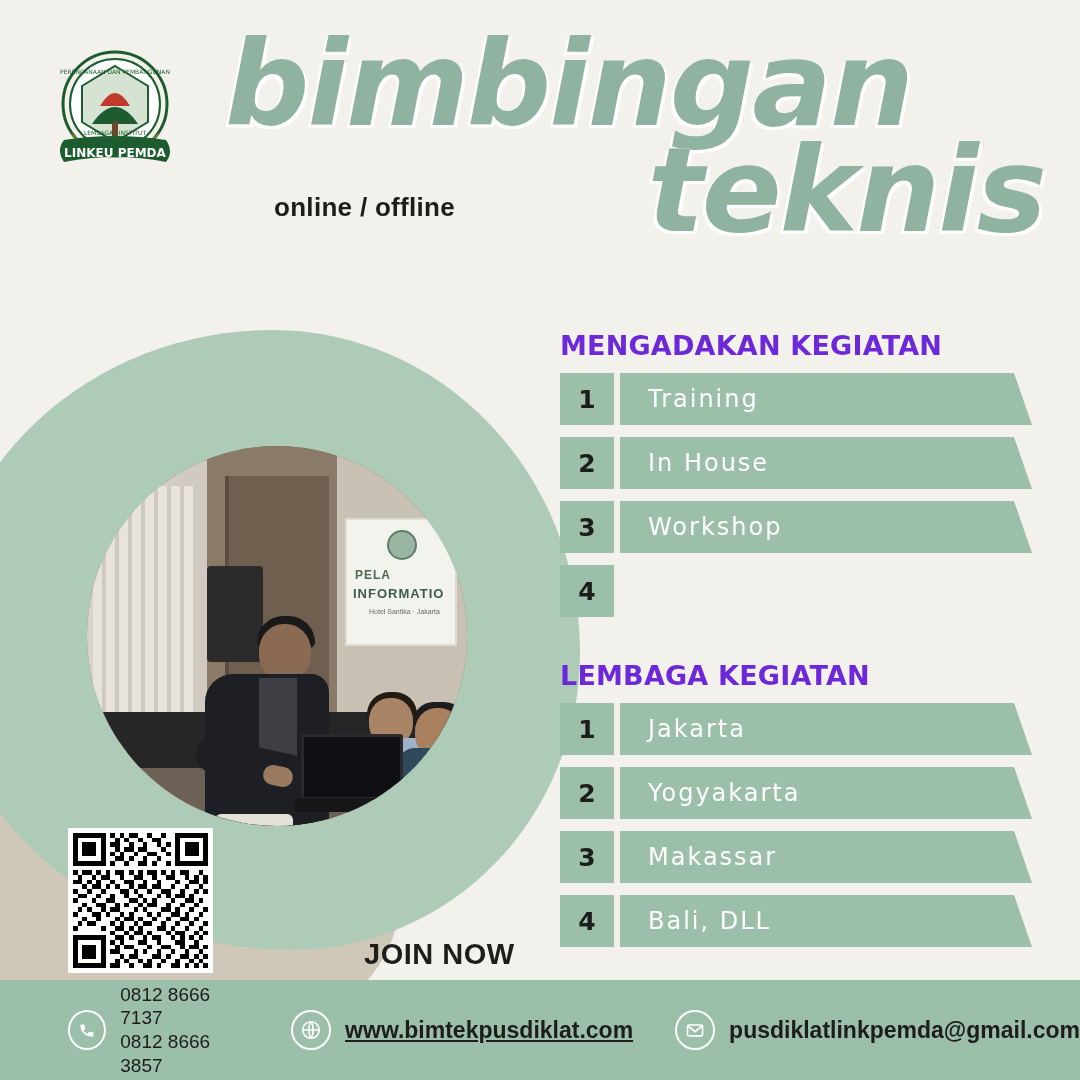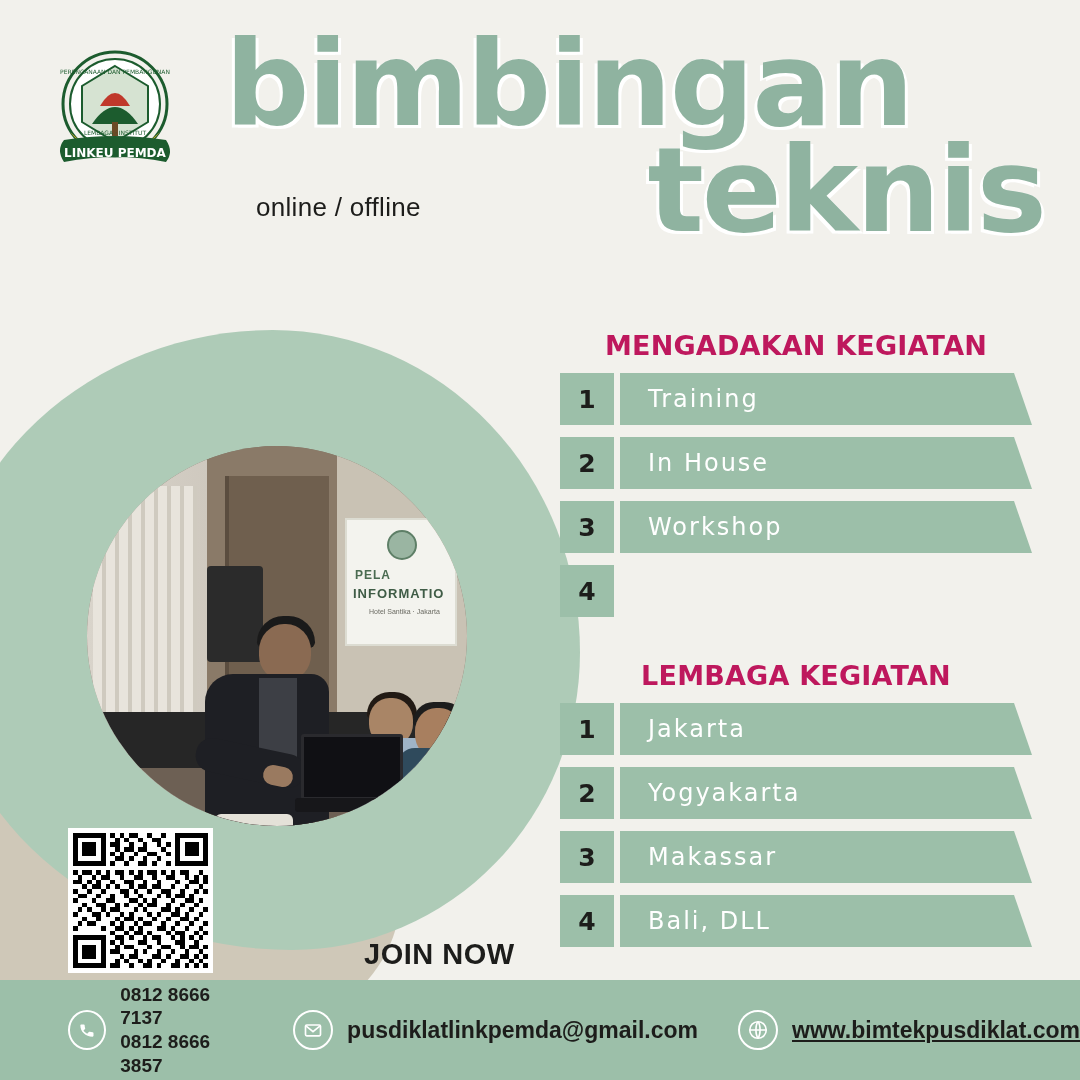--- a/index.html
+++ b/index.html
@@ -31,34 +31,35 @@
   }
 
   
   .logo {
     position: absolute; left: 40px; top: 36px;
     width: 150px; height: 150px; z-index: 5;
   }
   .title-wrap {
     position: absolute; left: 225px; top: 28px; z-index: 5;
     width: 820px;
+    font-style: italic;
   }
   .title-line {
     font-family: "DejaVu Sans", sans-serif;
     font-weight: bold;
     color: #8fb3a0;
     letter-spacing: -2px;
     line-height: 0.95;
     text-shadow: 0 0 1px #ffffff, 3px 3px 0 #ffffff, -3px 3px 0 #ffffff;
   }
   .title-1 { font-size: 118px; }
   .title-2 { font-size: 118px; text-align: right; margin-top: -6px; }
   .subtitle {
-    position: absolute; left: 256px; top: 192px; z-index: 6;
-    font-size: 26px; font-weight: normal; color: #1d1d1b;
+    position: absolute; left: 274px; top: 192px; z-index: 6;
+    font-size: 26px; font-weight: bold; color: #1d1d1b;
     letter-spacing: 0.3px;
   }
 
   
   .photo-circle {
     position: absolute; left: 87px; top: 446px;
     width: 380px; height: 380px;
     border-radius: 50%;
     overflow: hidden;
     z-index: 4;
@@ -114,22 +115,22 @@
 
   .join-now {
     position: absolute; left: 364px; top: 938px; z-index: 6;
     font-size: 29px; font-weight: bold; color: #1d1d1b; letter-spacing: 0.5px;
     font-family: Liberation Sans, sans-serif;
   }
 
   
   .section { position: absolute; z-index: 6; }
   .section-title {
-    font-size: 27px; font-weight: bold; color: #be185d;
-    text-align: center; letter-spacing: 0.2px;
+    font-size: 27px; font-weight: bold; color: #6d28d9;
+    letter-spacing: 0.2px;
     font-family: "DejaVu Sans", sans-serif;
   }
   .row {
     display: flex; align-items: stretch;
     height: 52px; margin-top: 12px;
     position: relative;
   }
   .row-num {
     width: 54px; background: #9cbfa9;
     display: flex; align-items: center; justify-content: center;
@@ -152,21 +153,21 @@
     background: #9cbfa9; z-index: 7;
     display: flex; align-items: center;
   }
   .fitem { display: flex; align-items: center; }
   .circ {
     width: 40px; height: 40px; border-radius: 50%;
     border: 2.5px solid #ffffff;
     display: flex; align-items: center; justify-content: center;
     color: #ffffff; margin-right: 14px;
   }
-  .phones { font-size: 19px; font-weight: bold; color: #1d1d1b; line-height: 1.25; }
+  .phones { font-size: 19px; font-weight: normal; color: #1d1d1b; line-height: 1.25; }
   .ftext { font-size: 23px; font-weight: bold; color: #1d1d1b; }
   .ftext.link { text-decoration: underline; }
 </style>
 </head>
 <body>
 
 <div class="bg-blob-beige"></div>
 <div class="bg-blob-green"></div>
 
 <div class="logo">
@@ -511,31 +512,31 @@
     <span class="circ">
       <svg width="20" height="20" viewBox="0 0 24 24" fill="#ffffff">
           <path d="M6.6 10.8c1.2 2.4 3.2 4.4 5.6 5.6l2-2c.3-.3.7-.4 1.1-.2 1.1.4 2.3.6 3.5.6.6 0 1 .4 1 1V19c0 .6-.4 1-1 1C10.1 20 4 13.9 4 6.3c0-.6.4-1 1-1h3.2c.6 0 1 .4 1 1 0 1.2.2 2.4.6 3.5.1.4 0 .8-.2 1.1l-2 2z"></path>
         </svg>
     </span>
     <div class="phones">
       <div>0812 8666 7137</div>
       <div>0812 8666 3857</div>
     </div>
   </div>
+  <div class="fitem" style="margin-left:40px;">
+    <span class="circ">
+      <svg width="22" height="22" viewBox="0 0 24 24" fill="none" stroke="#ffffff" stroke-width="1.8">
+          <circle cx="12" cy="12" r="9"></circle>
+          <path d="M3 12h18M12 3c3 3.5 3 14 0 18M12 3c-3 3.5-3 14 0 18"></path>
+        </svg>
+    </span>
+    <div class="ftext link">www.bimtekpusdiklat.com</div>
+  </div>
   <div class="fitem" style="margin-left:42px;">
     <span class="circ">
       <svg width="20" height="20" viewBox="0 0 24 24" fill="none" stroke="#ffffff" stroke-width="2">
           <rect x="3" y="6" width="18" height="13" rx="1.5"></rect>
           <path d="M3.5 7l8.5 7 8.5-7"></path>
         </svg>
     </span>
     <div class="ftext">pusdiklatlinkpemda@gmail.com</div>
   </div>
-  <div class="fitem" style="margin-left:40px;">
-    <span class="circ">
-      <svg width="22" height="22" viewBox="0 0 24 24" fill="none" stroke="#ffffff" stroke-width="1.8">
-          <circle cx="12" cy="12" r="9"></circle>
-          <path d="M3 12h18M12 3c3 3.5 3 14 0 18M12 3c-3 3.5-3 14 0 18"></path>
-        </svg>
-    </span>
-    <div class="ftext link">www.bimtekpusdiklat.com</div>
-  </div>
 </div>
 
 </body></html>

